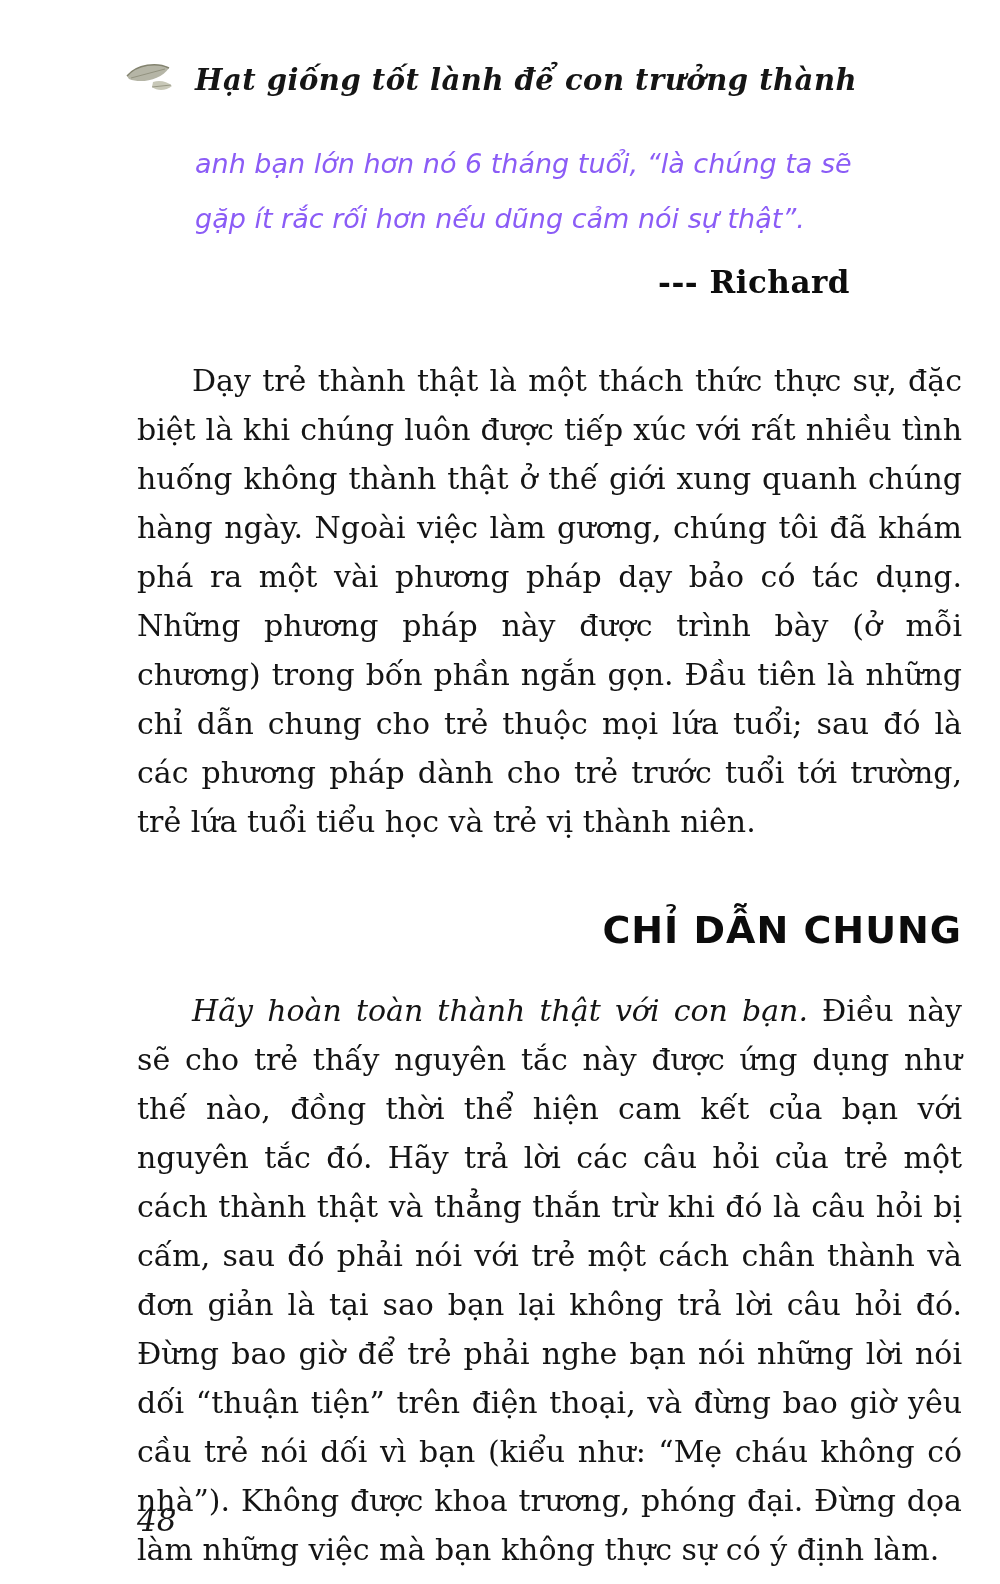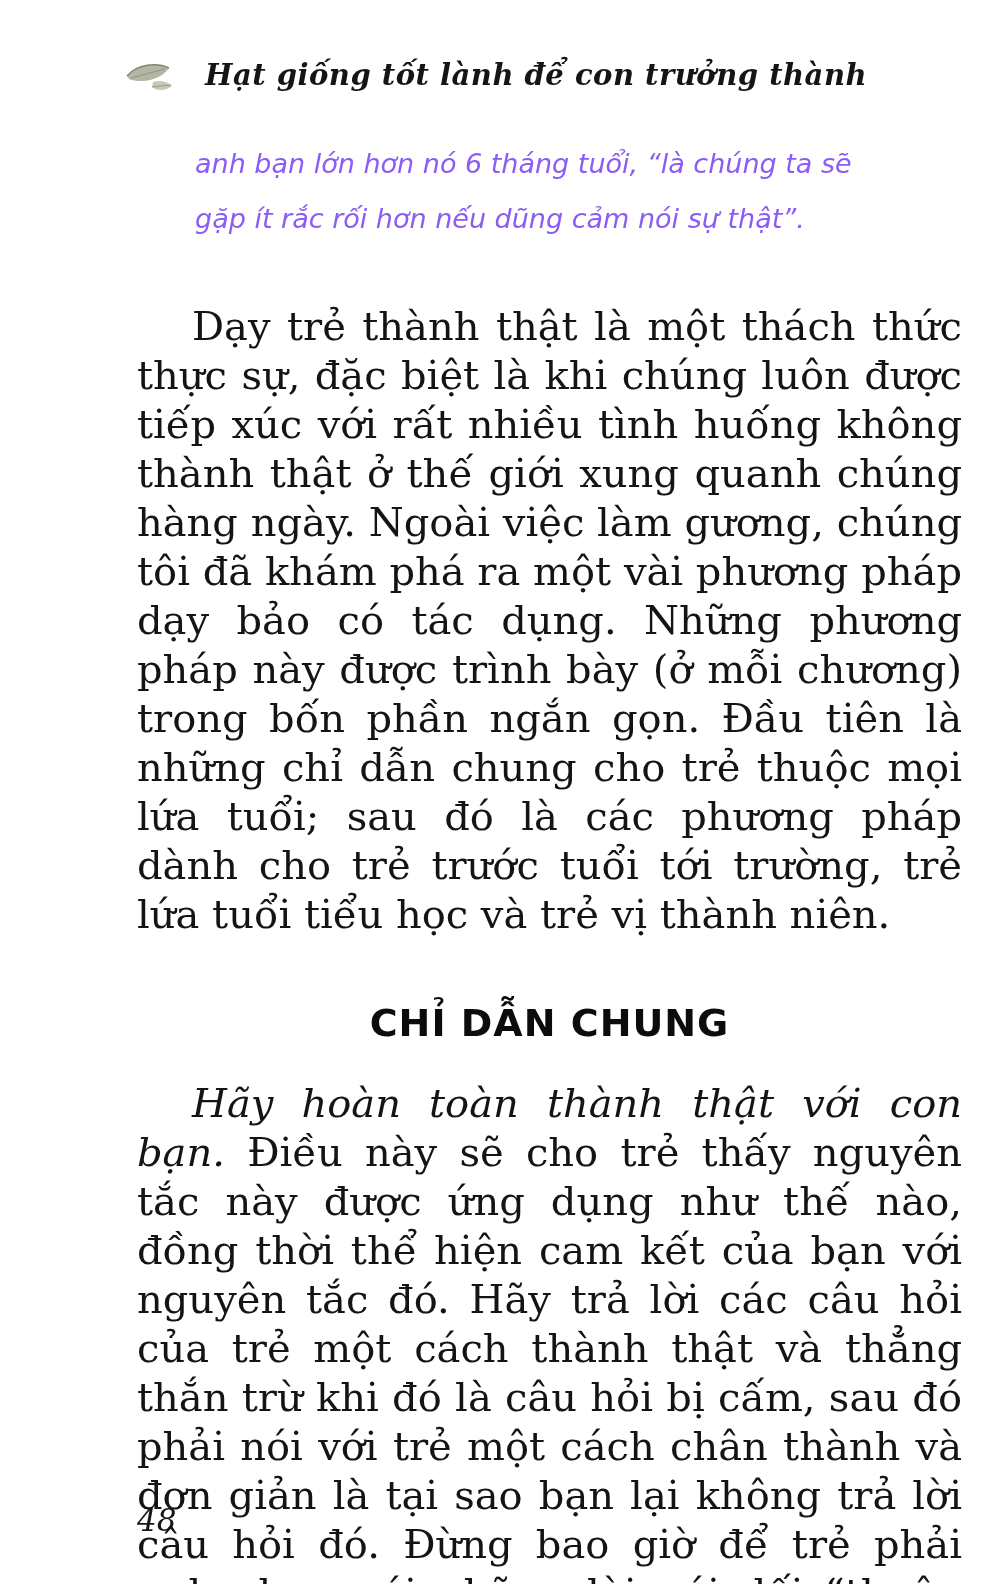--- a/index.html
+++ b/index.html
@@ -14,21 +14,22 @@
     background: #ffffff;
     color: #111111;
     font-family: "DejaVu Serif", "Liberation Serif", serif;
     overflow: hidden;
     box-sizing: border-box;
     padding: 58px 38px 0 137px;
   }
   
   .running-head {
     display: flex;
-    gap: 24px;
+    align-items: center;
+    gap: 14px;
     margin-left: -14px;
   }
   .leaf {
     display: inline-flex;
     width: 58px;
     height: 44px;
     align-items: center;
     justify-content: center;
     flex: 0 0 auto;
   }
@@ -60,38 +61,38 @@
     text-align: right;
     font-family: "DejaVu Serif", "Liberation Serif", serif;
     font-weight: bold;
     font-size: 31px;
     letter-spacing: 0.5px;
     color: #0d0d0d;
   }
   
   .body-para {
     margin: 0;
-    font-size: 40px;
+    font-size: 30px;
     line-height: 49px;
     text-align: justify;
     text-indent: 55px;
     color: #141414;
   }
   .para1 {
     margin-top: 56px;
   }
   .para2 {
     margin-top: 0;
   }
   .para2 .lead {
   }
   
   .section-heading {
     margin: 62px 0 34px 0;
-    text-align: center;
+    text-align: right;
     font-family: "DejaVu Sans", "Liberation Sans", sans-serif;
     font-weight: bold;
     font-size: 38px;
     letter-spacing: 1px;
     color: #0c0c0c;
   }
   
   .page-footer {
     position: absolute;
     left: 137px;
@@ -115,20 +116,21 @@
         <path d="M4 18 C14 6, 34 4, 46 10" fill="none" stroke="#83836f" stroke-width="1.5"></path>
         <path d="M30 24 C36 22, 44 23, 49 28 C43 33, 34 33, 29 29 Z" fill="#c2c2b0" opacity="0.9"></path>
         <path d="M8 20 L42 11 M29 29 L48 27" stroke="#83836f" stroke-width="1" fill="none" opacity="0.7"></path>
       </svg>
     </span>
     <span class="head-title">Hạt giống tốt lành để con trưởng thành</span>
   </header>
 
   <section class="quote">
     <p class="quote-text">anh bạn lớn hơn nó 6 tháng tuổi, “là chúng ta sẽ gặp ít rắc rối hơn nếu dũng cảm nói sự thật”.</p>
+    <p class="quote-attrib">--- Richard</p>
   </section>
 
   <p class="body-para para1">Dạy trẻ thành thật là một thách thức thực sự, đặc biệt là khi chúng luôn được tiếp xúc với rất nhiều tình huống không thành thật ở thế giới xung quanh chúng hàng ngày. Ngoài việc làm gương, chúng tôi đã khám phá ra một vài phương pháp dạy bảo có tác dụng. Những phương pháp này được trình bày (ở mỗi chương) trong bốn phần ngắn gọn. Đầu tiên là những chỉ dẫn chung cho trẻ thuộc mọi lứa tuổi; sau đó là các phương pháp dành cho trẻ trước tuổi tới trường, trẻ lứa tuổi tiểu học và trẻ vị thành niên.</p>
 
   <h2 class="section-heading">CHỈ DẪN CHUNG</h2>
 
   <p class="body-para para2"><em class="lead">Hãy hoàn toàn thành thật với con bạn.</em><span> Điều này sẽ cho trẻ thấy nguyên tắc này được ứng dụng như thế nào, đồng thời thể hiện cam kết của bạn với nguyên tắc đó. Hãy trả lời các câu hỏi của trẻ một cách thành thật và thẳng thắn trừ khi đó là câu hỏi bị cấm, sau đó phải nói với trẻ một cách chân thành và đơn giản là tại sao bạn lại không trả lời câu hỏi đó. Đừng bao giờ để trẻ phải nghe bạn nói những lời nói dối “thuận tiện” trên điện thoại, và đừng bao giờ yêu cầu trẻ nói dối vì bạn (kiểu như: “Mẹ cháu không có nhà”). Không được khoa trương, phóng đại. Đừng dọa làm những việc mà bạn không thực sự có ý định làm.</span></p>
 
   <footer class="page-footer">
     <span class="page-number">48</span>

